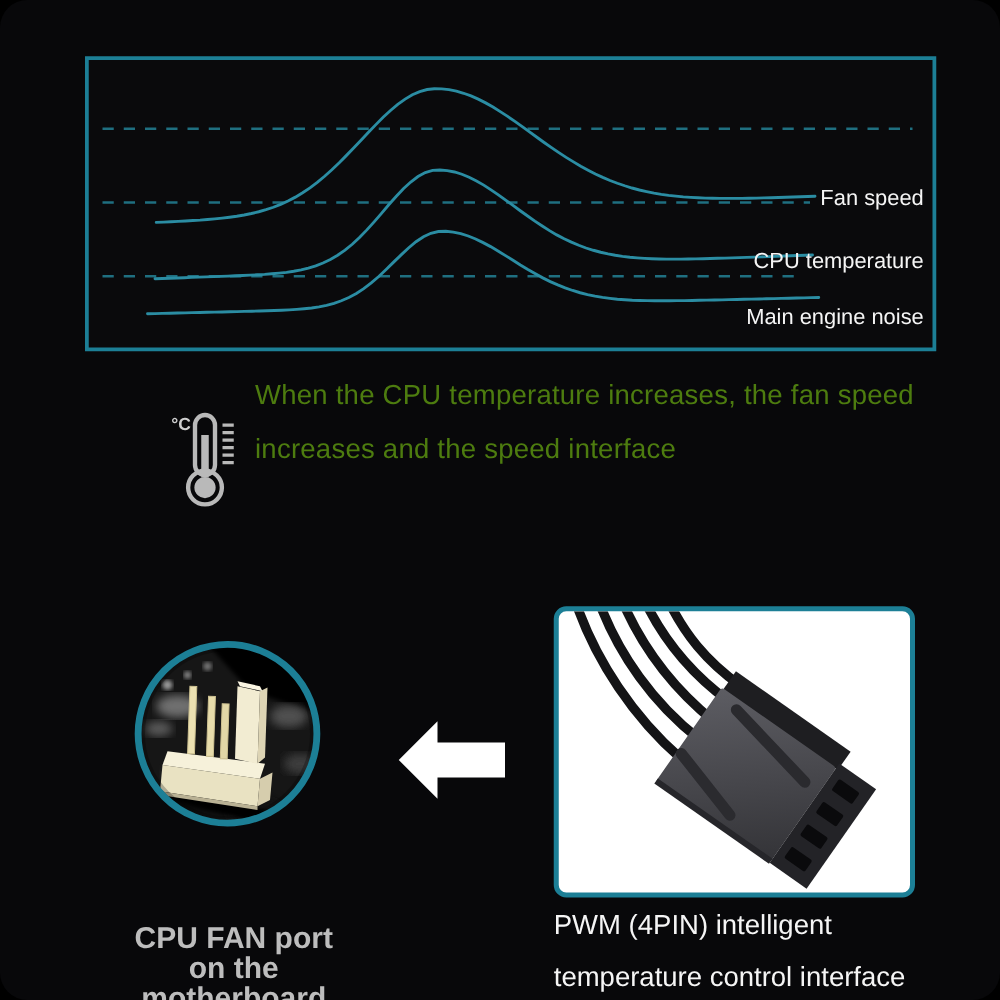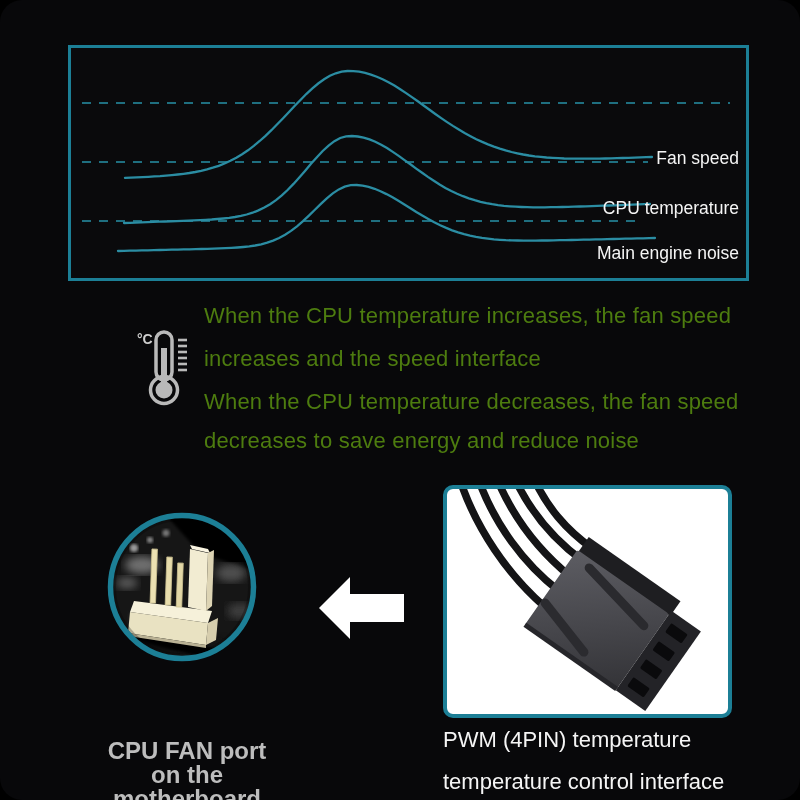--- a/index.html
+++ b/index.html
@@ -80,22 +80,20 @@
       <line x1="44" y1="26" x2="53" y2="26"></line>
       <line x1="44" y1="32" x2="53" y2="32"></line>
       <line x1="44" y1="38" x2="53" y2="38"></line>
       <line x1="44" y1="44" x2="53" y2="44"></line>
     </g>
   </svg>
   <div class="thermo-unit">°C</div>
 
   <div class="explain-line" style="top:303px">When the CPU temperature increases, the fan speed</div>
   <div class="explain-line" style="top:346px">increases and the speed interface</div>
-  <div class="explain-line" style="top:389px">When the CPU temperature decreases, the fan speed</div>
-  <div class="explain-line" style="top:428px">decreases to save energy and reduce noise</div>
 
   <svg class="circle-photo" width="156" height="156" viewBox="0 0 156 156">
     <defs>
       <clipPath id="circClip">
           <circle cx="78" cy="76" r="69"></circle>
         </clipPath>
       <filter id="b5">
           <feGaussianBlur stdDeviation="4"></feGaussianBlur>
         </filter>
       <filter id="b2">
@@ -172,16 +170,16 @@
         <path d="M2,62 L62,80" stroke="#2b2b2f" stroke-width="9" stroke-linecap="round" fill="none"></path>
         <rect x="-2" y="89" width="112" height="5" fill="#26262a"></rect>
       </g>
     </svg>
   </div>
 
   <div class="caption-left">
     <div>CPU FAN port</div>
     <div>on the motherboard</div>
   </div>
-  <div class="caption-right-1">PWM (4PIN) temperature</div>
+  <div class="caption-right-1">PWM (4PIN) intelligent</div>
   <div class="caption-right-2">temperature control interface</div>
 
 </div>
 
 </body></html>

